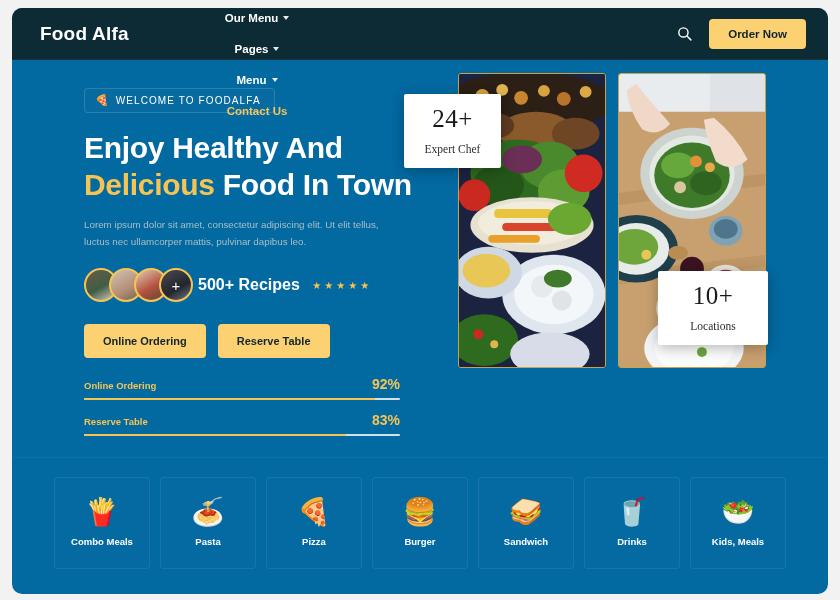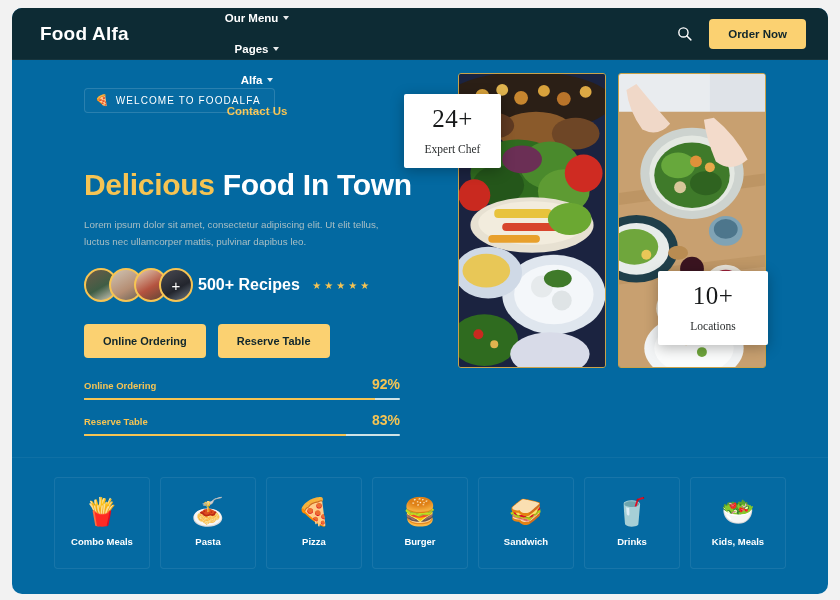--- a/index.html
+++ b/index.html
@@ -273,21 +273,21 @@
         </div>
         <div class="nav-item">
           <span>Our Menu</span>
           <span class="caret"></span>
         </div>
         <div class="nav-item">
           <span>Pages</span>
           <span class="caret"></span>
         </div>
         <div class="nav-item">
-          <span>Alfa</span>
+          <span>Menu</span>
           <span class="caret"></span>
         </div>
         <div class="nav-item accent">
           <span>Contact Us</span>
         </div>
       </nav>
 
       <div class="nav-right">
         <svg class="search-icon" viewBox="0 0 24 24" fill="none" stroke="#ffffff" stroke-width="2" stroke-linecap="round">
           <circle cx="10.5" cy="10.5" r="6.5"></circle>
@@ -300,21 +300,21 @@
     <div class="hero">
 
       <div class="hero-left">
 
         <div class="welcome-badge">
           <span class="emoji">🍕</span>
           <span class="txt">WELCOME TO FOODALFA</span>
         </div>
 
         <h1 class="headline">
-          <br>
+          <span>Enjoy Healthy And</span><br>
           <span class="gold">Delicious</span><span> Food In Town</span>
         </h1>
 
         <p class="lede">Lorem ipsum dolor sit amet, consectetur adipiscing elit. Ut elit tellus, luctus nec ullamcorper mattis, pulvinar dapibus leo.</p>
 
         <div class="social-row">
           <div class="avatars">
             <div class="avatar"></div>
             <div class="avatar"></div>
             <div class="avatar"></div>

